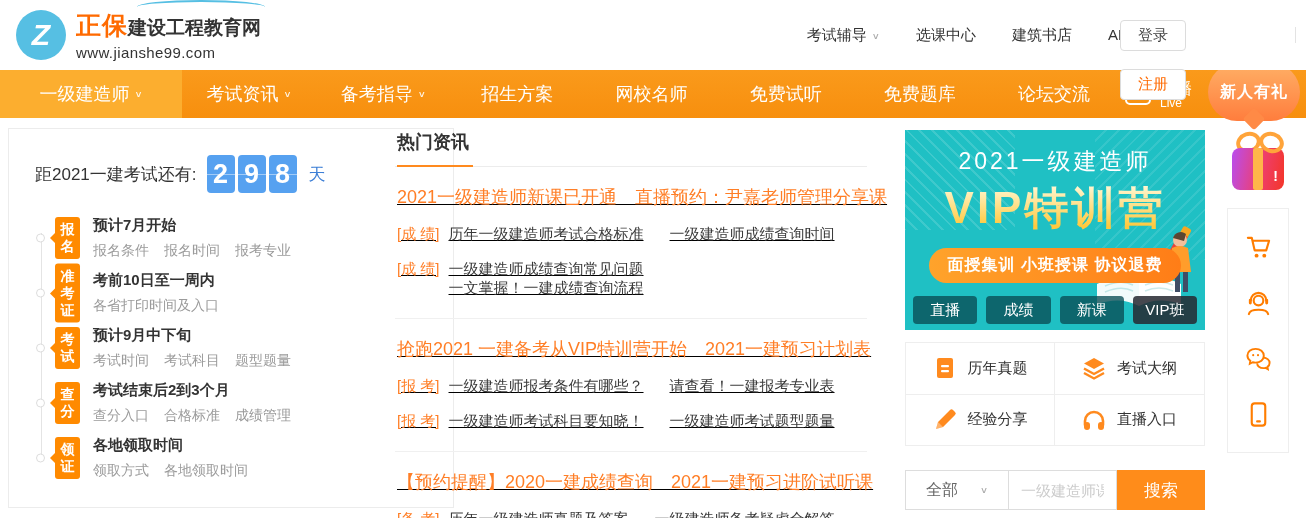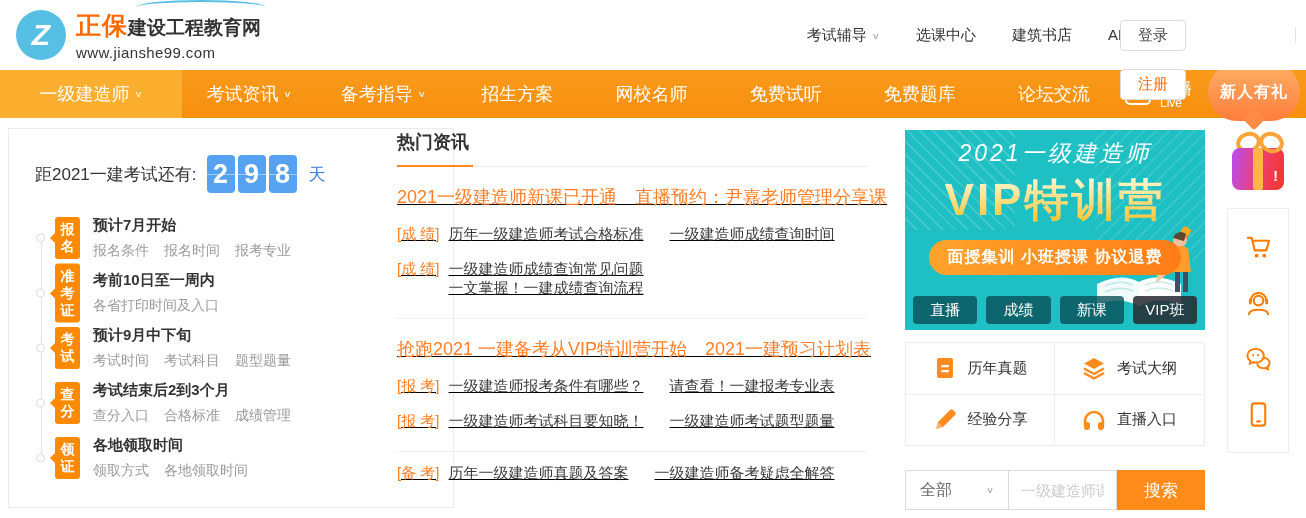--- a/index.html
+++ b/index.html
@@ -82,21 +82,21 @@
   .news-row { display:flex; align-items:baseline; font-size:15px; margin-bottom:16px; }
   .news-tag { color:#ff7e26; margin-right:9px; white-space:pre; }
   .news-link { color:#3a3a3a; margin-right:26px; cursor:pointer; white-space:nowrap; }
 
   
   .promo-card { position:absolute; left:905px; top:12px; width:300px; height:200px; background:#1fc0c4; overflow:hidden; cursor:pointer; }
   .promo-card::before { content:''; position:absolute; top:-20px; left:-40px; width:150px; height:120px;
     background:repeating-linear-gradient(45deg, rgba(255,255,255,.14) 0 2px, transparent 2px 9px); }
   .promo-card::after { content:''; position:absolute; top:-20px; right:-40px; width:150px; height:150px;
     background:repeating-linear-gradient(-45deg, rgba(255,255,255,.10) 0 2px, transparent 2px 9px); }
-  .promo-line1 { text-align:center; color:#fff; font-size:23px; margin-top:8px; letter-spacing:3px; position:relative; z-index:1;font-style:italic; }
+  .promo-line1 { text-align:center; color:#fff; font-size:23px; margin-top:16px; letter-spacing:3px; position:relative; z-index:1; }
   .promo-line2 { text-align:center; font-size:44px; font-weight:bold; letter-spacing:3px; margin-top:2px; position:relative; z-index:1;
     background:linear-gradient(180deg,#fffbe0 5%,#ffc93e 80%); -webkit-background-clip:text; background-clip:text;
     color:transparent; }
   .promo-pill { margin:10px auto 0; width:fit-content; background:linear-gradient(90deg,#ffa32b,#ff7d17);
     color:#fff; font-weight:bold; font-size:16px; padding:7px 19px; border-radius:20px; letter-spacing:1px; position:relative; z-index:2; }
   .promo-illu { position:absolute; right:2px; bottom:16px; width:122px; height:96px; z-index:1; }
   .promo-tabs { position:absolute; left:8px; right:8px; bottom:6px; display:flex; gap:9px; z-index:2; }
   .promo-tab { flex:1; height:28px; background:rgba(9,77,84,.78); color:#fff; font-size:15px; border-radius:4px;
     display:flex; align-items:center; justify-content:center; cursor:pointer; }
   .promo-tab[data-state="active"] { background:rgba(38,40,48,.85); }
@@ -105,21 +105,21 @@
   .quick-grid { position:absolute; left:905px; top:224px; width:300px; height:104px; background:#fff;
     border:1px solid #eee; display:grid; grid-template-columns:1fr 1fr; }
   .quick-cell { display:flex; align-items:center; justify-content:center; gap:11px; font-size:15px; color:#333; cursor:pointer; }
   .quick-cell:nth-child(odd) { border-right:1px solid #eee; }
   .quick-cell:nth-child(-n+2) { border-bottom:1px solid #eee; }
   .q-icon { width:24px; height:24px; flex:none; }
 
   
   .search-bar { position:absolute; left:905px; top:352px; width:300px; height:40px; display:flex; }
   .search-cat { width:104px; border:1px solid #ddd; background:#fff; display:flex; align-items:center;
-    justify-content:space-between; padding:0 14px; font-size:16px; color:#666; cursor:pointer; }
+    justify-content:space-between; padding:0 20px; font-size:16px; color:#666; cursor:pointer; }
   .search-input { flex:1; min-width:0; border:1px solid #ddd; border-left:none; padding:0 12px; font-size:15px; color:#333; outline:none; }
   .search-input::placeholder { color:#ccc; }
   .search-btn { width:88px; background:#ff8c1a; color:#fff; font-size:17px; border:none; cursor:pointer; }
 
   
   .rail { position:absolute; left:1222px; top:8px; width:72px; }
   .gift { width:58px; height:60px; margin:4px auto 0; position:relative; cursor:pointer; }
   .gift::before,.gift::after { content:''; position:absolute; top:2px; width:17px; height:13px;
     border:4px solid #ffa43a; border-radius:50%; }
   .gift::before { left:7px; transform:rotate(-18deg); }
@@ -323,20 +323,21 @@
               <div class="news-row">
                 <span class="news-tag">[报 考]</span>
                 <span>
                   
                 <span class="news-link">一级建造师考试科目要知晓！</span><span class="news-link">一级建造师考试题型题量</span></span>
               </div>
             </div>
         </div>
 
         <div class="news-group">
+          <div class="news-headline">【预约提醒】2020一建成绩查询　2021一建预习进阶试听课</div>
           <div>
 
               <div class="news-row">
                 <span class="news-tag">[备 考]</span>
                 <span>
                   
                 <span class="news-link">历年一级建造师真题及答案</span><span class="news-link">一级建造师备考疑虑全解答</span></span>
               </div>
 
             </div>

